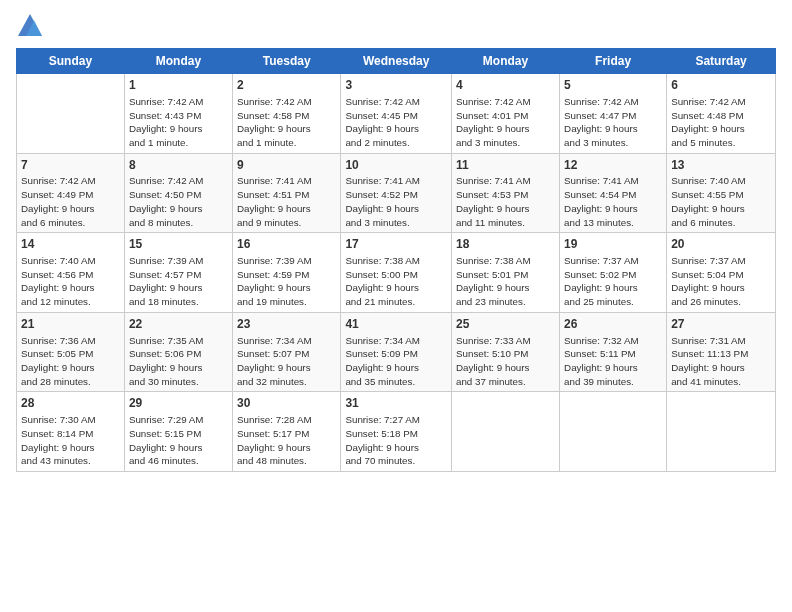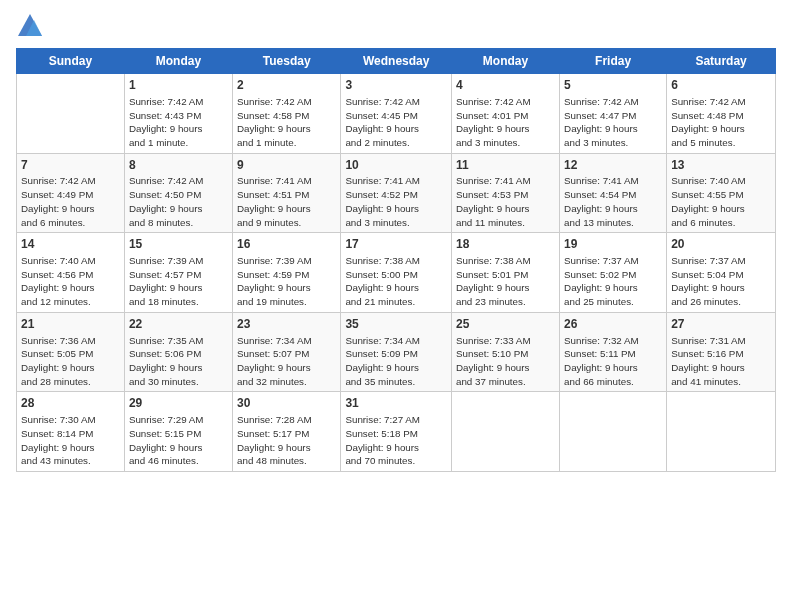--- a/index.html
+++ b/index.html
@@ -291,44 +291,44 @@
             <div class="cell-text">and 30 minutes.</div>
           </td>
           <td>
             <span class="day-num">23</span>
             <div class="cell-text">Sunrise: 7:34 AM</div>
             <div class="cell-text">Sunset: 5:07 PM</div>
             <div class="cell-text">Daylight: 9 hours</div>
             <div class="cell-text">and 32 minutes.</div>
           </td>
           <td>
-            <span class="day-num">35</span>
+            <span class="day-num">41</span>
             <div class="cell-text">Sunrise: 7:34 AM</div>
             <div class="cell-text">Sunset: 5:09 PM</div>
             <div class="cell-text">Daylight: 9 hours</div>
             <div class="cell-text">and 35 minutes.</div>
           </td>
           <td>
             <span class="day-num">25</span>
             <div class="cell-text">Sunrise: 7:33 AM</div>
             <div class="cell-text">Sunset: 5:10 PM</div>
             <div class="cell-text">Daylight: 9 hours</div>
             <div class="cell-text">and 37 minutes.</div>
           </td>
           <td>
             <span class="day-num">26</span>
             <div class="cell-text">Sunrise: 7:32 AM</div>
             <div class="cell-text">Sunset: 5:11 PM</div>
             <div class="cell-text">Daylight: 9 hours</div>
-            <div class="cell-text">and 66 minutes.</div>
+            <div class="cell-text">and 39 minutes.</div>
           </td>
           <td>
             <span class="day-num">27</span>
             <div class="cell-text">Sunrise: 7:31 AM</div>
-            <div class="cell-text">Sunset: 5:16 PM</div>
+            <div class="cell-text">Sunset: 11:13 PM</div>
             <div class="cell-text">Daylight: 9 hours</div>
             <div class="cell-text">and 41 minutes.</div>
           </td>
         </tr>
         <tr>
           <td>
             <span class="day-num">28</span>
             <div class="cell-text">Sunrise: 7:30 AM</div>
             <div class="cell-text">Sunset: 8:14 PM</div>
             <div class="cell-text">Daylight: 9 hours</div>

